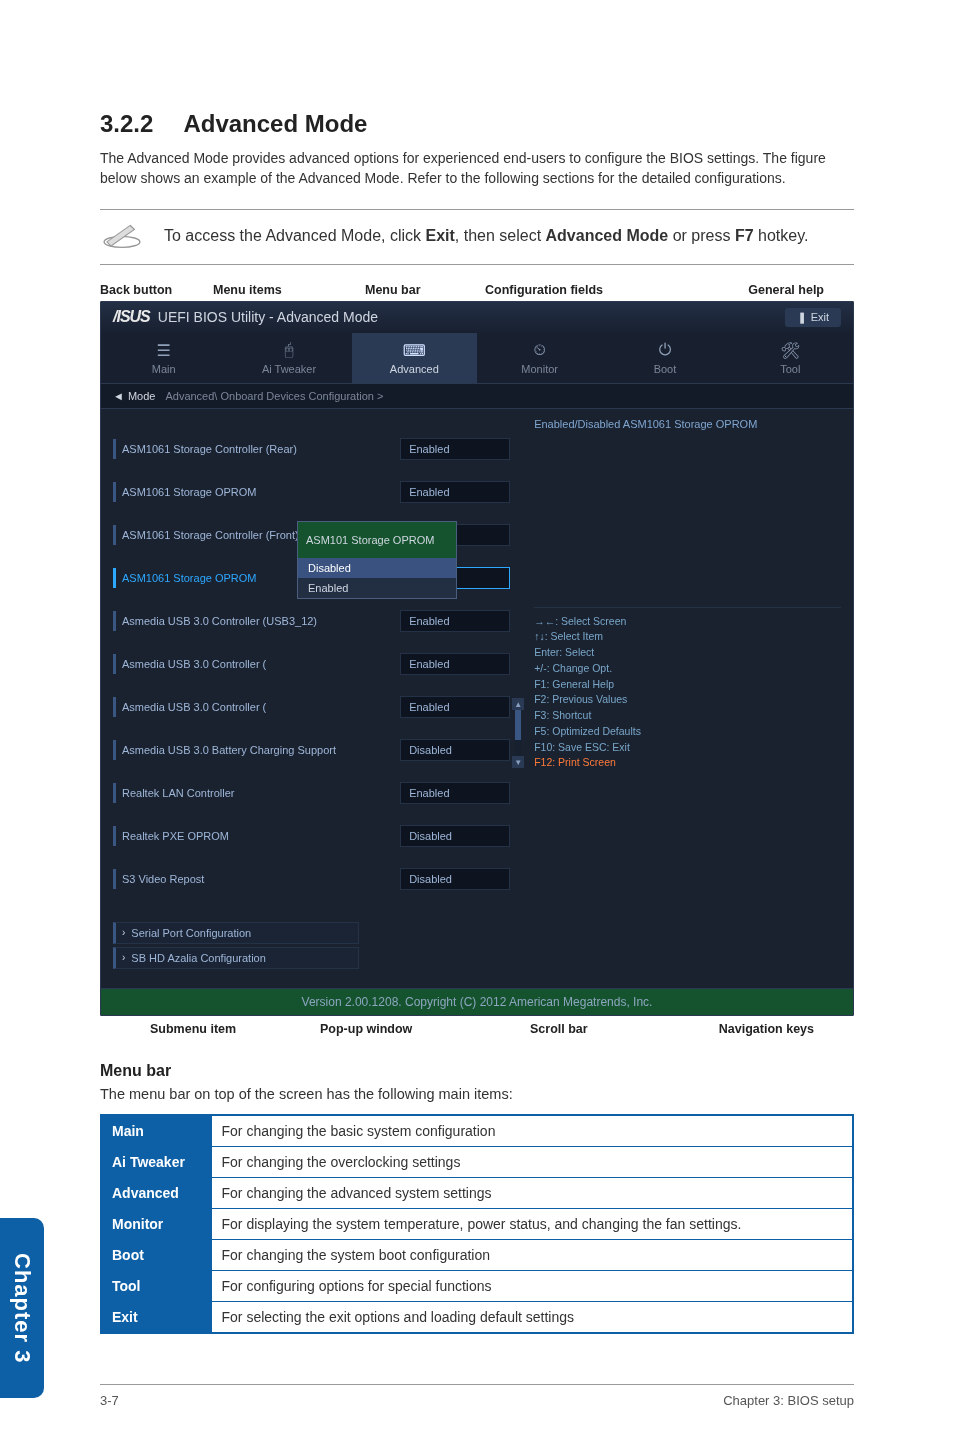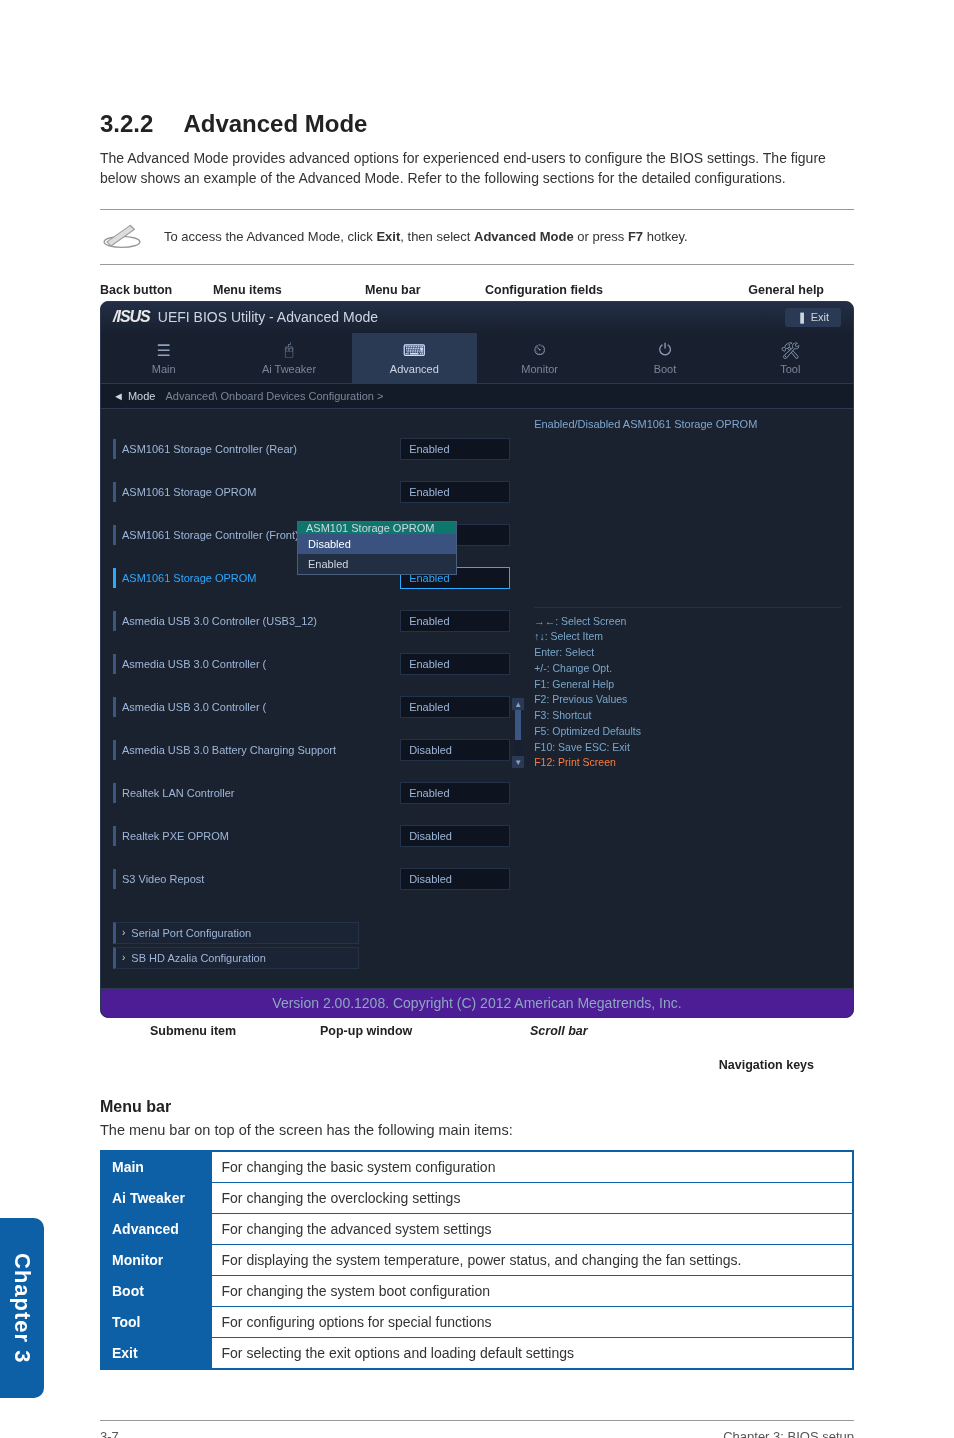--- a/index.html
+++ b/index.html
@@ -30,38 +30,38 @@
   .note-row {
     display:flex;
     align-items:center;
     border-top: 1px solid #999;
     border-bottom: 1px solid #999;
     padding: 10px 0;
     margin-bottom: 18px;
     gap: 20px;
   }
   .note-icon svg { width: 44px; height: 30px; }
-  .note-text { font-size: 13px; color:#333; line-height:1.4; }
+  .note-text { font-size: 16px; color:#333; line-height:1.4; }
   .labels-row {
     display:flex;
     font-size: 12.5px;
     font-weight:bold;
     color:#222;
     margin-bottom:4px;
   }
   .lbl-back { width:113px; }
   .lbl-menuitems { width:152px; }
   .lbl-menubar { width:120px; }
   .lbl-config { width:200px; }
   .lbl-general { flex:1; text-align:right; padding-right:30px; }
 
   .bios-frame {
     background:#1a2230;
     border:1px solid #2a3850;
-    border-radius:8px;
+    border-radius:1px;
     overflow:hidden;
     position:relative;
     font-family: Arial, sans-serif;
   }
   .bios-titlebar {
     background: linear-gradient(#232f45,#182030);
     display:flex;
     align-items:center;
     padding:6px 12px;
   }
@@ -165,23 +165,23 @@
     position:absolute;
     top:112px;
     left:196px;
     width:160px;
     background:#222e42;
     border:1px solid #4a5e80;
     z-index:10;
     font-size:11px;
   }
   .popup-title {
-    background:#0f766e;
+    background:#14532d;
     color:#cfd6e0;
-    padding:0 8px;
+    padding:12px 8px;
   }
   .popup-item {
     padding:4px 10px;
     color:#cfd6e0;
   }
   .popup-item.sel { background:#3a5280; color:#fff; }
   .help-box {
     color:#7fa6d0;
     font-size:11px;
     line-height:1.4;
@@ -219,43 +219,43 @@
     width:6px;
     background:#16202e;
     position:relative;
   }
   .scroll-thumb {
     position:absolute; top:0; left:0; right:0;
     height:30px;
     background:#3a5682;
   }
   .bios-footer {
-    background:#4c1d95;
+    background:#14532d;
     color:#8ea6c0;
-    font-size:14px;
+    font-size:12px;
     text-align:center;
     padding:6px;
     border-top:1px solid #2a3850;
   }
   .vert-guide {
     position:absolute;
     width:1px;
     background:#d50000;
   }
   .bottom-labels {
     display:flex;
     font-size:12.5px;
     font-weight:bold;
     color:#222;
     margin-top:6px;
   }
   .bl-submenu { width:160px; padding-left:50px; }
   .bl-popup { width:210px; padding-left:60px; }
-  .bl-scroll { width:160px; padding-left:60px;font-style:italic; }
-  .bl-nav { flex:1; text-align:right; padding-right:40px;margin-top:34px; }
+  .bl-scroll { width:160px; padding-left:60px; }
+  .bl-nav { flex:1; text-align:right; padding-right:40px; }
 
   .menubar-heading {
     font-size:16px;
     font-weight:bold;
     color:#222;
     margin-top:26px;
     margin-bottom:6px;
   }
   .menubar-desc { font-size:14.5px; color:#333; margin-bottom:12px; }
   .menu-table {

